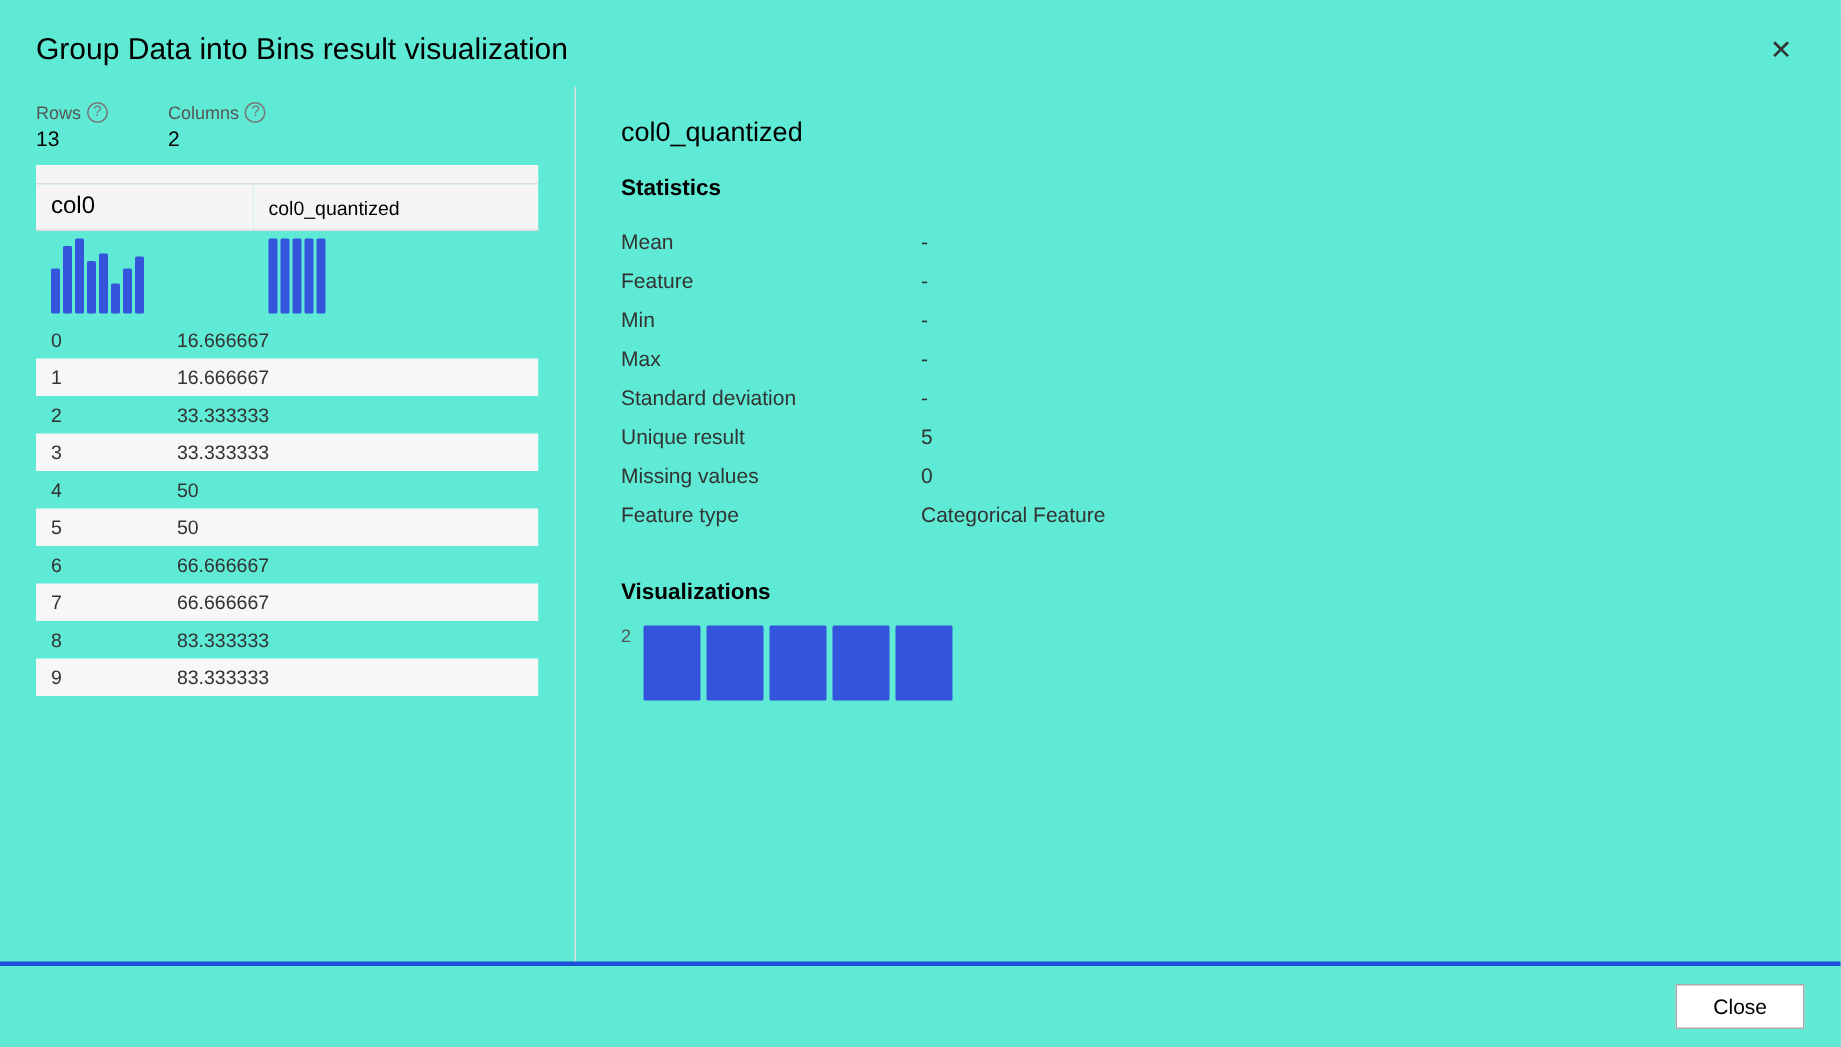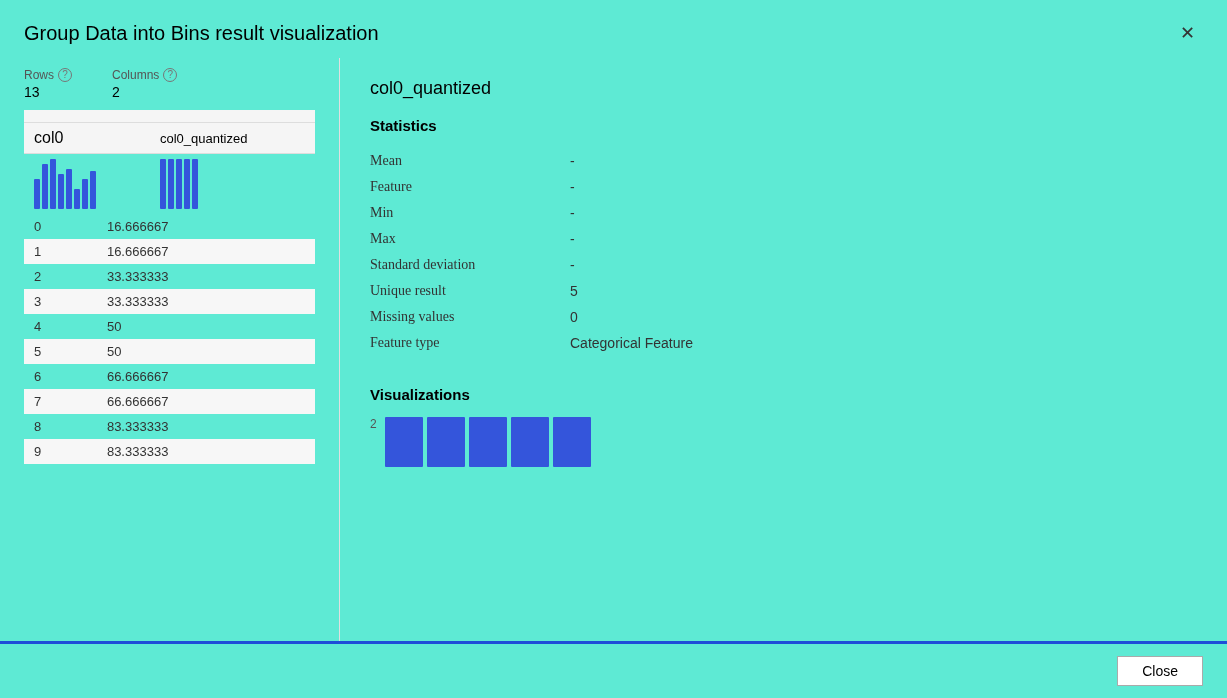--- a/index.html
+++ b/index.html
@@ -42,21 +42,21 @@
       border: none;
       padding: 4px 8px;
     }
     .modal-body {
       display: flex;
       flex: 1;
       overflow: hidden;
     }
     
     .left-panel {
-      width: 340px;
+      width: 384px;
       min-width: 260px;
       padding: 10px 24px;
       display: flex;
       flex-direction: column;
       border-right: 1px solid #e0e0e0;
     }
     .meta-row {
       display: flex;
       gap: 40px;
       margin-bottom: 10px;
@@ -165,21 +165,20 @@
       border-collapse: collapse;
       margin-bottom: 30px;
     }
     .stats-table td {
       padding: 5px 0;
       font-size: 14px;
       color: #333;
     }
     .stats-table td:first-child {
       width: 200px;
-      font-family: Liberation Serif, serif;
     }
     .stats-table td:last-child {
       color: #333;
     }
     .viz-section-title {
       font-size: 15px;
       font-weight: 700;
       color: #000;
       margin-bottom: 14px;
     }

